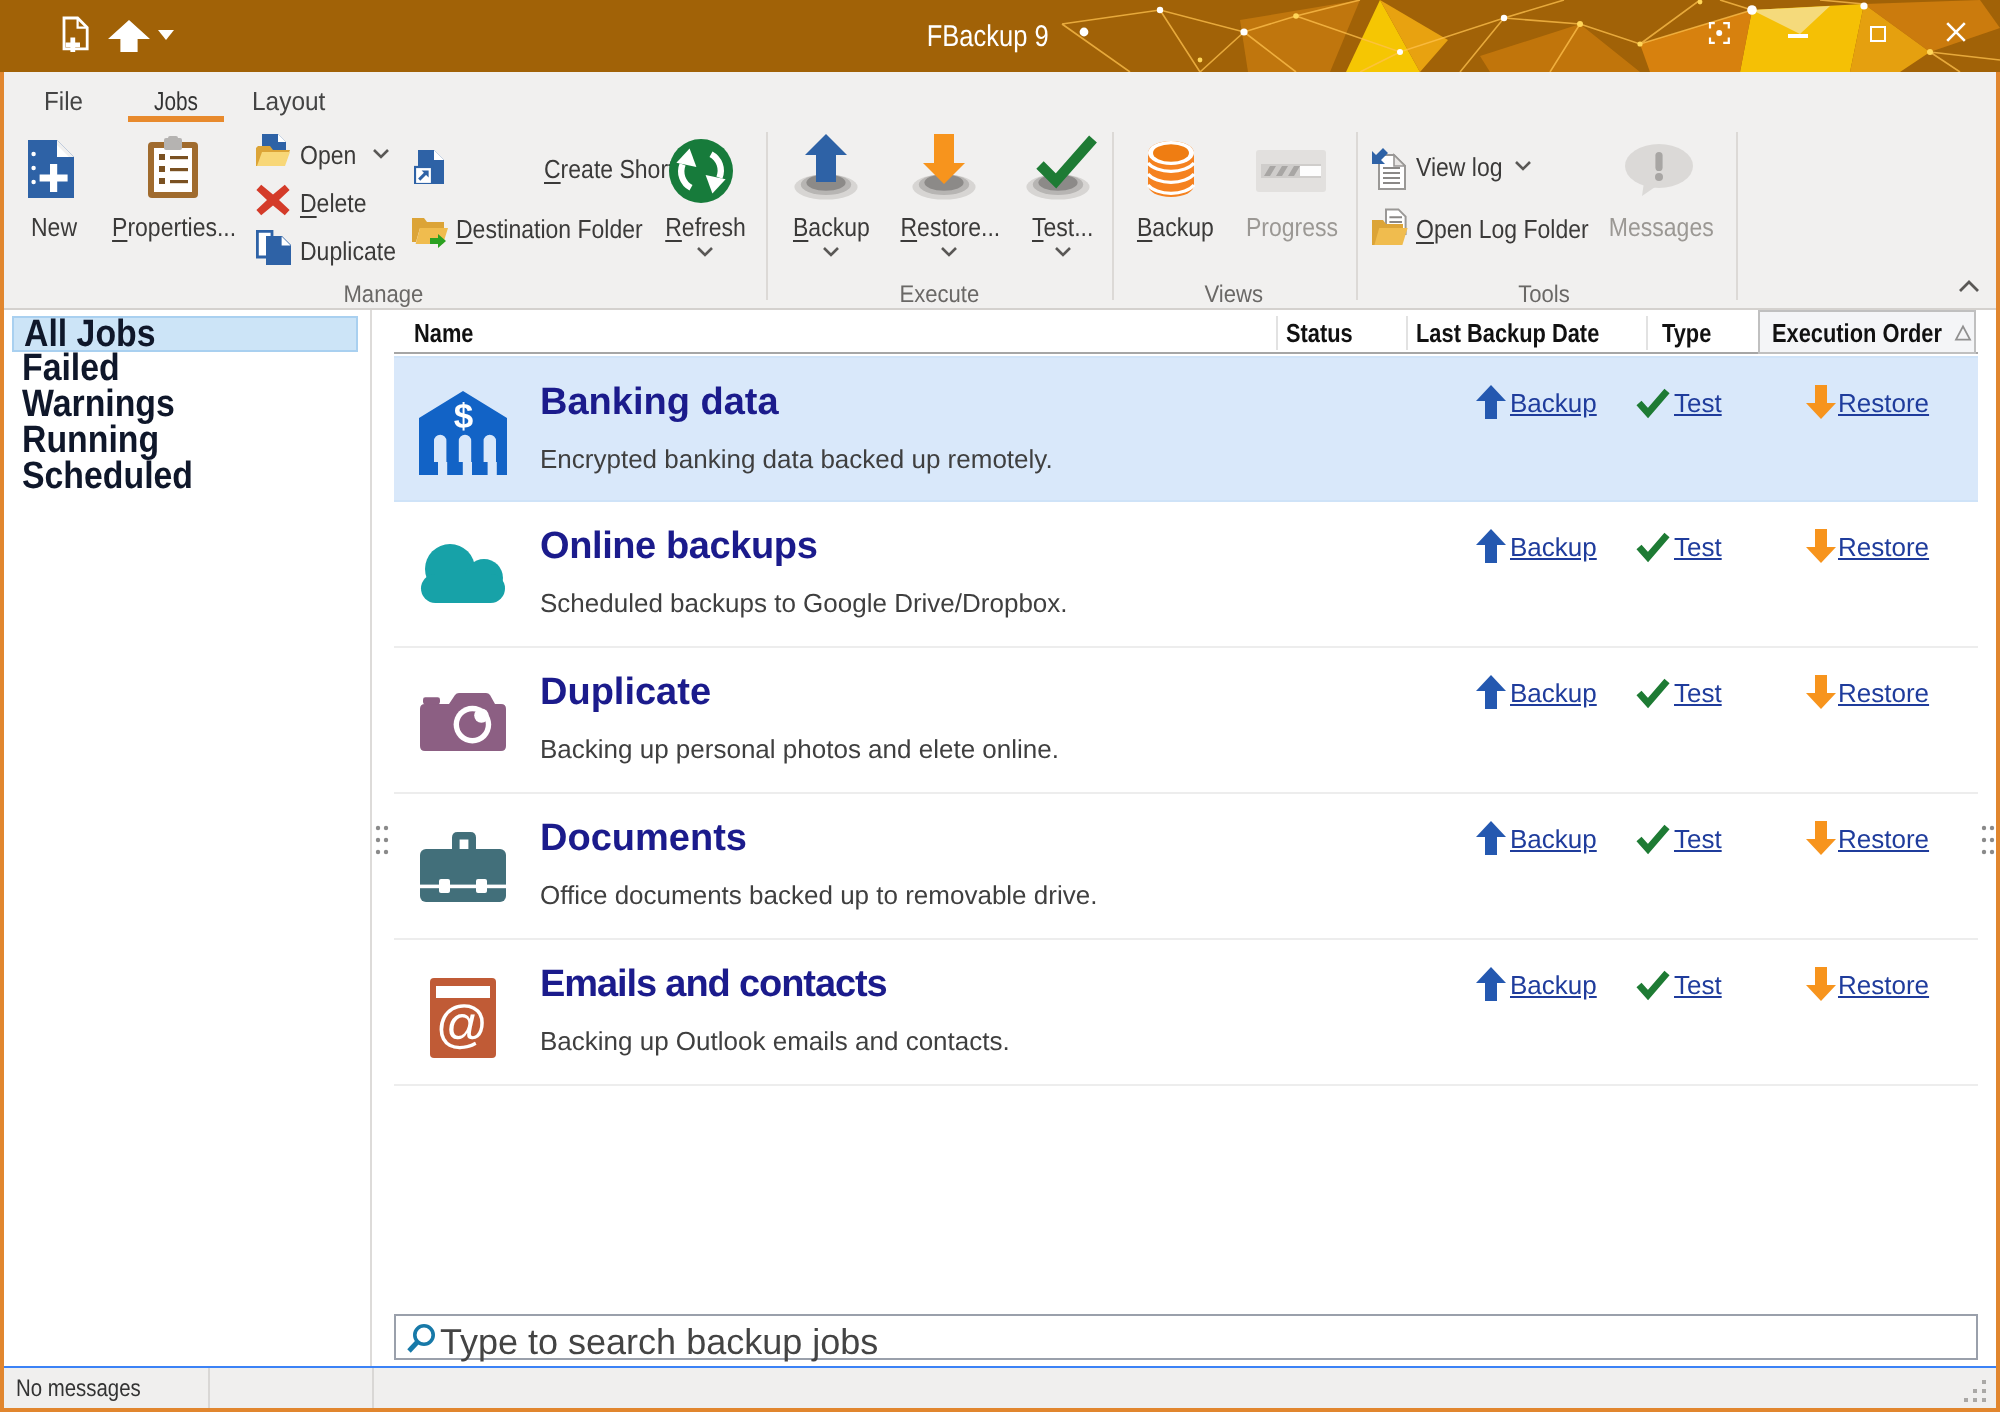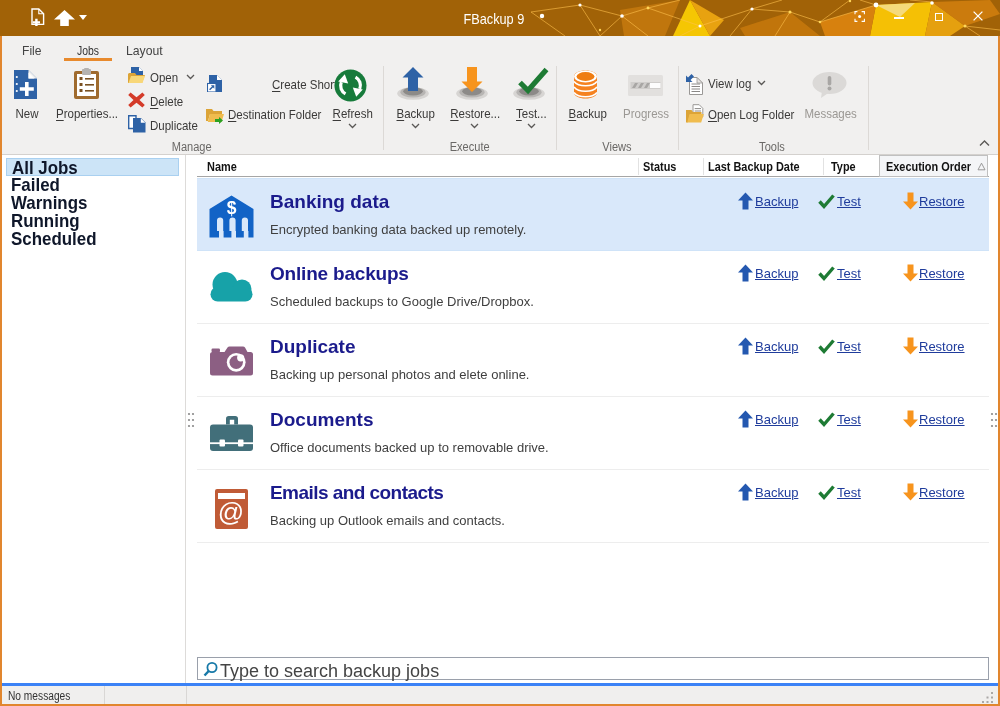--- a/index.html
+++ b/index.html
@@ -46,21 +46,21 @@
 .ricon { position:absolute; left:12px; top:16px; width:45px; height:45px; }
 .lnk { position:absolute; font-size:13px; color:#1f3c9c; text-decoration:underline; }
 .lnkicon { position:absolute; width:17px; height:18px; }
 .success { position:absolute; left:541px; top:41px; font-size:13px; letter-spacing:-0.15px; color:#6e6e6e; text-decoration:underline; }
 
 
 #search { left:195px; top:502px; width:791.5px; height:23px; background:#fff; border:1px solid #9aa0ab; }
 #search span { position:absolute; left:22px; top:3px; font-size:18px; color:#444; }
 
 
-#statusbar { left:2px; top:683px; width:996px; height:21px; background:#f0efee; border-top:3px solid #3b82f6; font-size:12px; color:#333; }
+#statusbar { left:2px; top:683px; width:996px; height:21px; background:#f0efee; border-top:1px solid #3b82f6; font-size:12px; color:#333; }
 #statusbar .txt { position:absolute; top:3px; }
 .ssep { position:absolute; top:0; width:1px; height:20px; background:#d9d7d5; }
 #borderL { left:0; top:36px; width:2px; height:670px; background:#e1862e; }
 #borderR { left:998px; top:36px; width:2px; height:670px; background:#e1862e; }
 #borderB { left:0; top:704px; width:1000px; height:2px; background:#e1862e; }
 </style>
 </head>
 <body>
 <div id="win">
   <div class="abs" id="titlebar">

